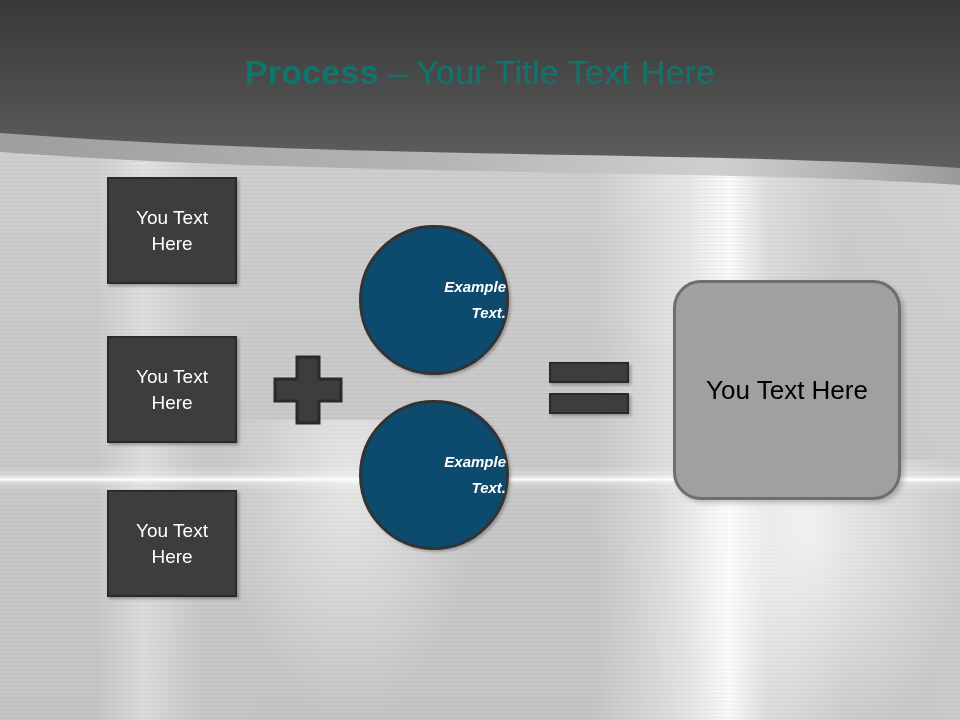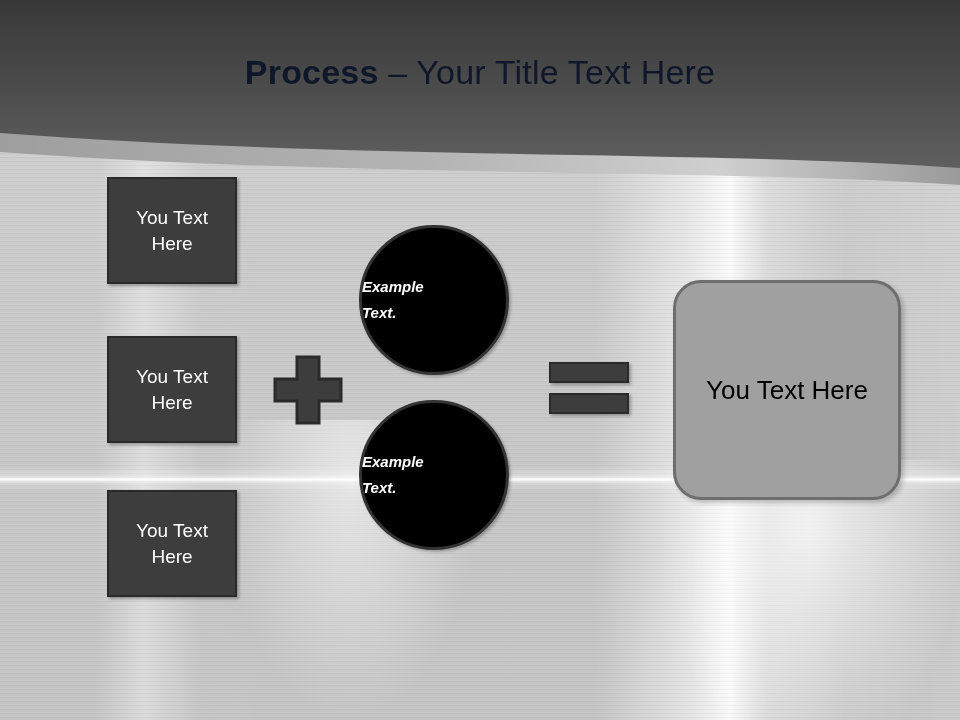--- a/index.html
+++ b/index.html
@@ -95,21 +95,21 @@
   
   .header-band { position: absolute; left:0; top:0; width:960px; height:250px; }
   .header-band svg { display:block; }
 
   .slide-title {
     position: absolute;
     left: 0;
     top: 53px;
     width: 960px;
     text-align: center;
-    color: #0f172a;
+    color: #0f766e;
     font-size: 34px;
     font-weight: 400;
     letter-spacing: 0.2px;
     white-space: nowrap;
   }
   .slide-title .strong { font-weight: 700; }
 
   
   .input-box {
     position: absolute;
@@ -140,27 +140,27 @@
     width: 70px;
     height: 70px;
   }
 
   
   .circle {
     position: absolute;
     width: 150px;
     height: 150px;
     border-radius: 50%;
-    background: #000000;
+    background: #0c4a6e;
     border: 3px solid #333333;
     box-sizing: border-box;
     box-shadow: 2px 2px 3px rgba(0,0,0,0.25);
     display: flex;
     flex-direction: column;
-    align-items: flex-start;
+    align-items: flex-end;
     justify-content: center;
     color: #ffffff;
     font-size: 15px;
     font-weight: 700;
     font-style: italic;
     line-height: 1.75;
     text-align: center;
   }
   #circle-1 { left: 359px; top: 225px; }
   #circle-2 { left: 359px; top: 400px; }

